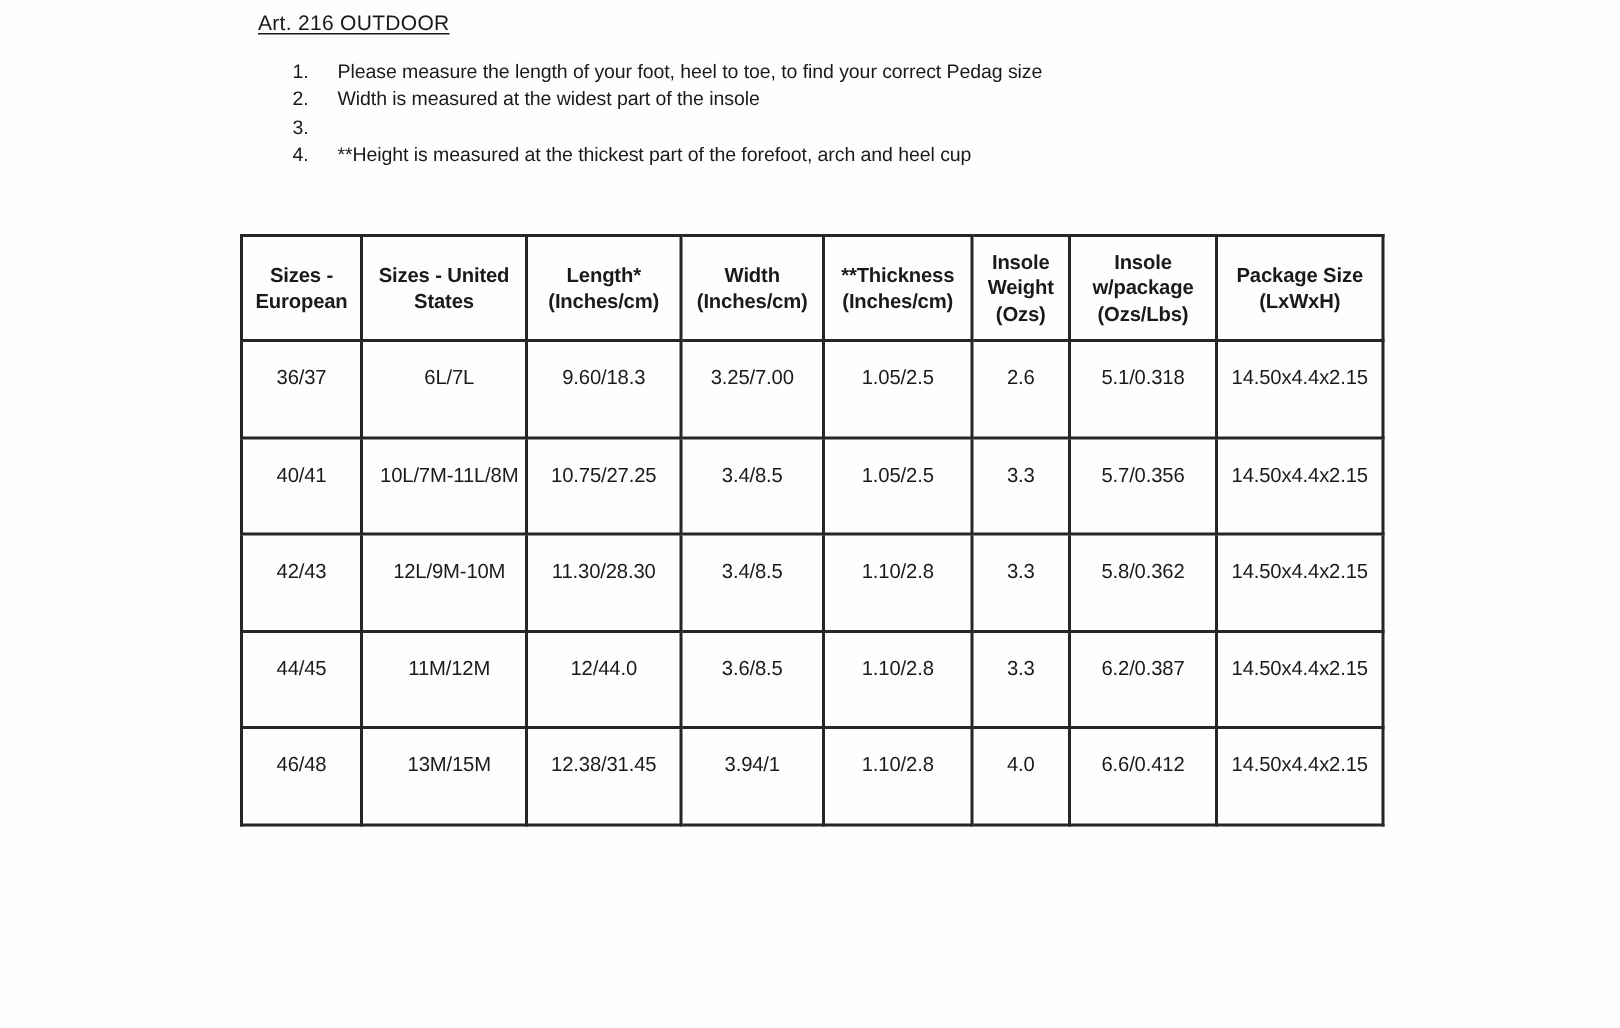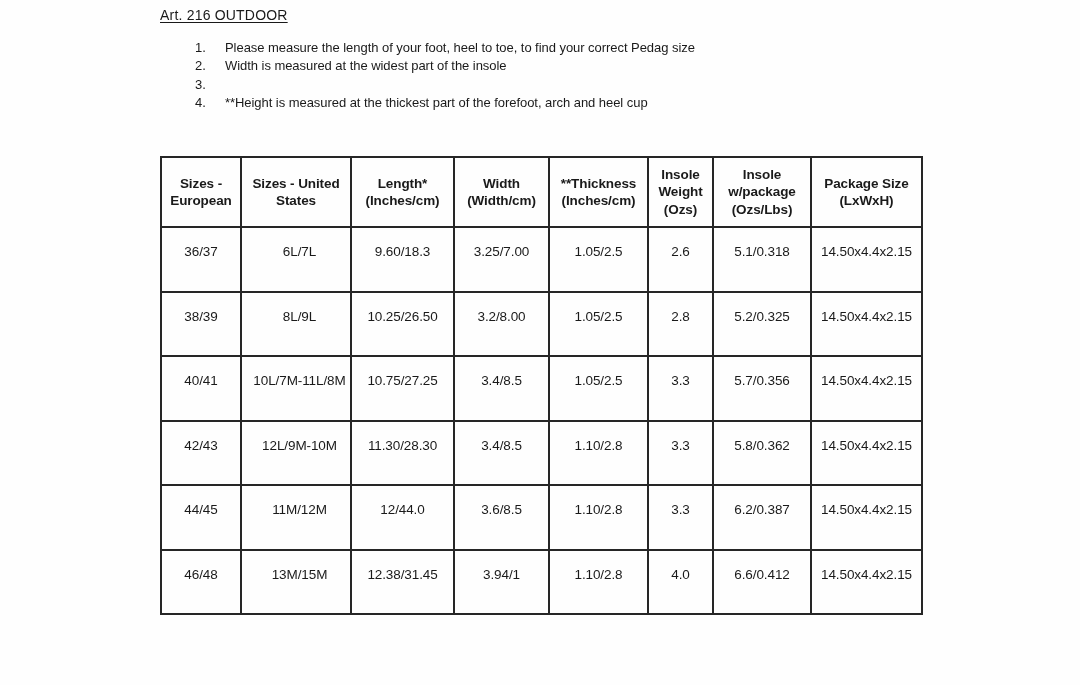--- a/index.html
+++ b/index.html
@@ -11,21 +11,21 @@
     position: relative;
     width: 1080px;
     height: 685px;
     background: #fefefe;
     font-family: "Liberation Sans", sans-serif;
     color: #1a1a1a;
     overflow: hidden;
   }
   .doc-title {
     position: absolute;
-    left: 160px;
+    left: 172px;
     top: 6px;
     font-size: 14px;
     line-height: 18px;
     letter-spacing: 0.2px;
     text-decoration: underline;
     text-underline-offset: 2px;
     white-space: nowrap;
   }
   .notes {
     position: absolute;
@@ -125,46 +125,36 @@
       <col class="c5">
         <col class="c6">
         <col class="c7">
         <col class="c8">
     </colgroup>
     <thead>
       <tr>
           <th>Sizes - European</th>
           <th>Sizes - United States</th>
           <th>Length* (Inches/cm)</th>
-          <th>Width (Width/cm)</th>
+          <th>Width (Inches/cm)</th>
           <th>**Thickness (Inches/cm)</th>
           <th>Insole Weight (Ozs)</th>
           <th>Insole w/package (Ozs/Lbs)</th>
           <th>Package Size (LxWxH)</th>
         </tr>
     </thead>
     <tbody>
         <tr>
           <td>36/37</td>
           <td>6L/7L</td>
           <td>9.60/18.3</td>
           <td>3.25/7.00</td>
           <td>1.05/2.5</td>
           <td>2.6</td>
           <td>5.1/0.318</td>
-          <td>14.50x4.4x2.15</td>
-        </tr>
-        <tr>
-          <td>38/39</td>
-          <td>8L/9L</td>
-          <td>10.25/26.50</td>
-          <td>3.2/8.00</td>
-          <td>1.05/2.5</td>
-          <td>2.8</td>
-          <td>5.2/0.325</td>
           <td>14.50x4.4x2.15</td>
         </tr>
         <tr>
           <td>40/41</td>
           <td>10L/7M-11L/8M</td>
           <td>10.75/27.25</td>
           <td>3.4/8.5</td>
           <td>1.05/2.5</td>
           <td>3.3</td>
           <td>5.7/0.356</td>

